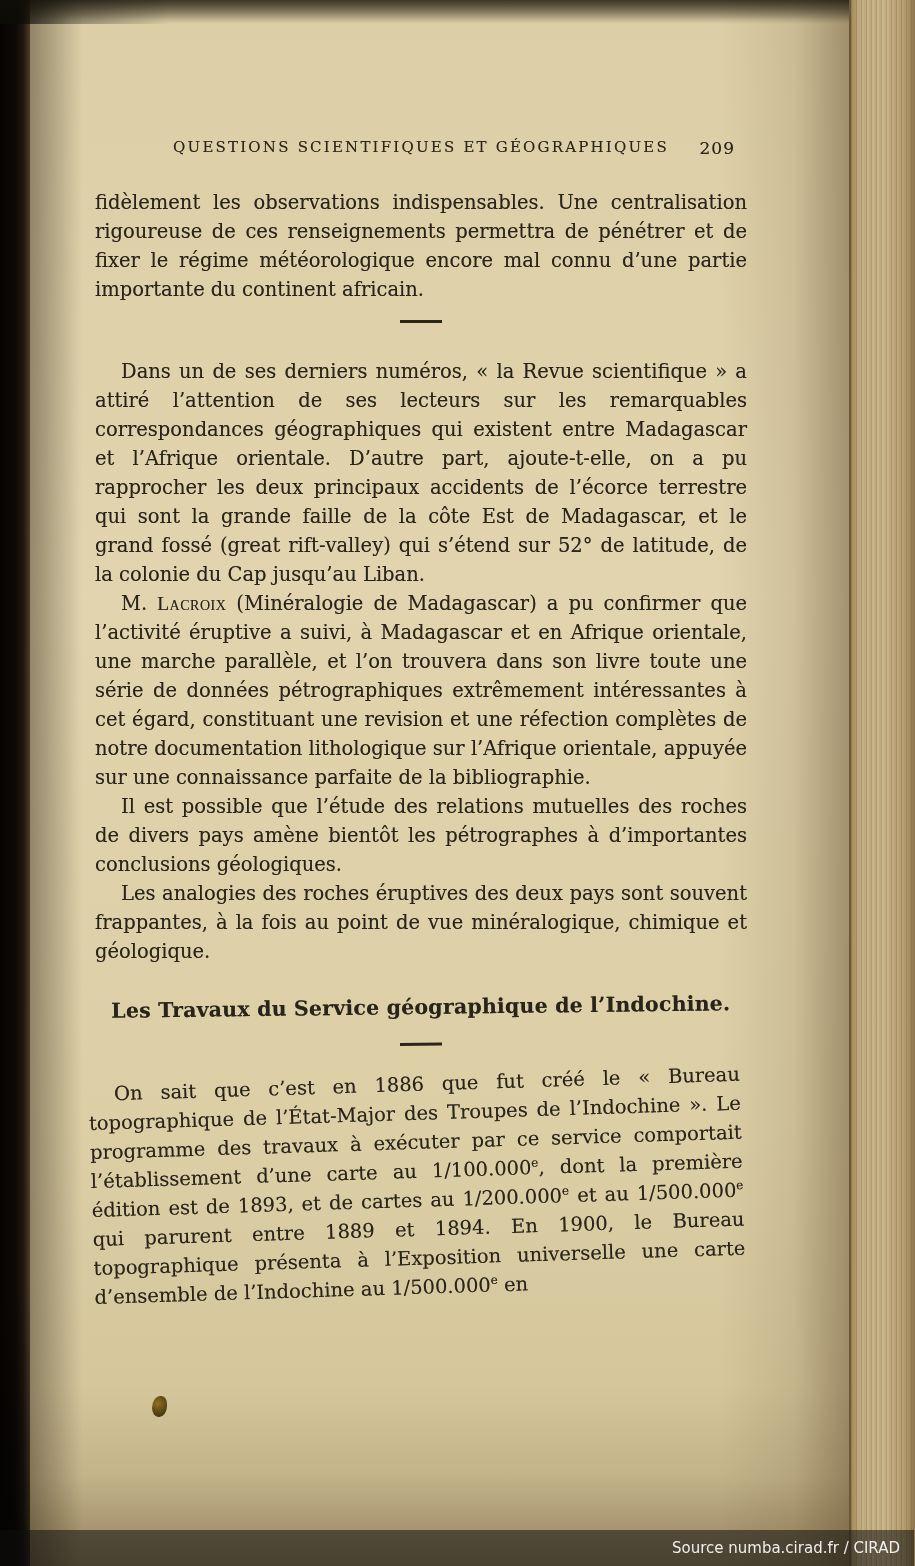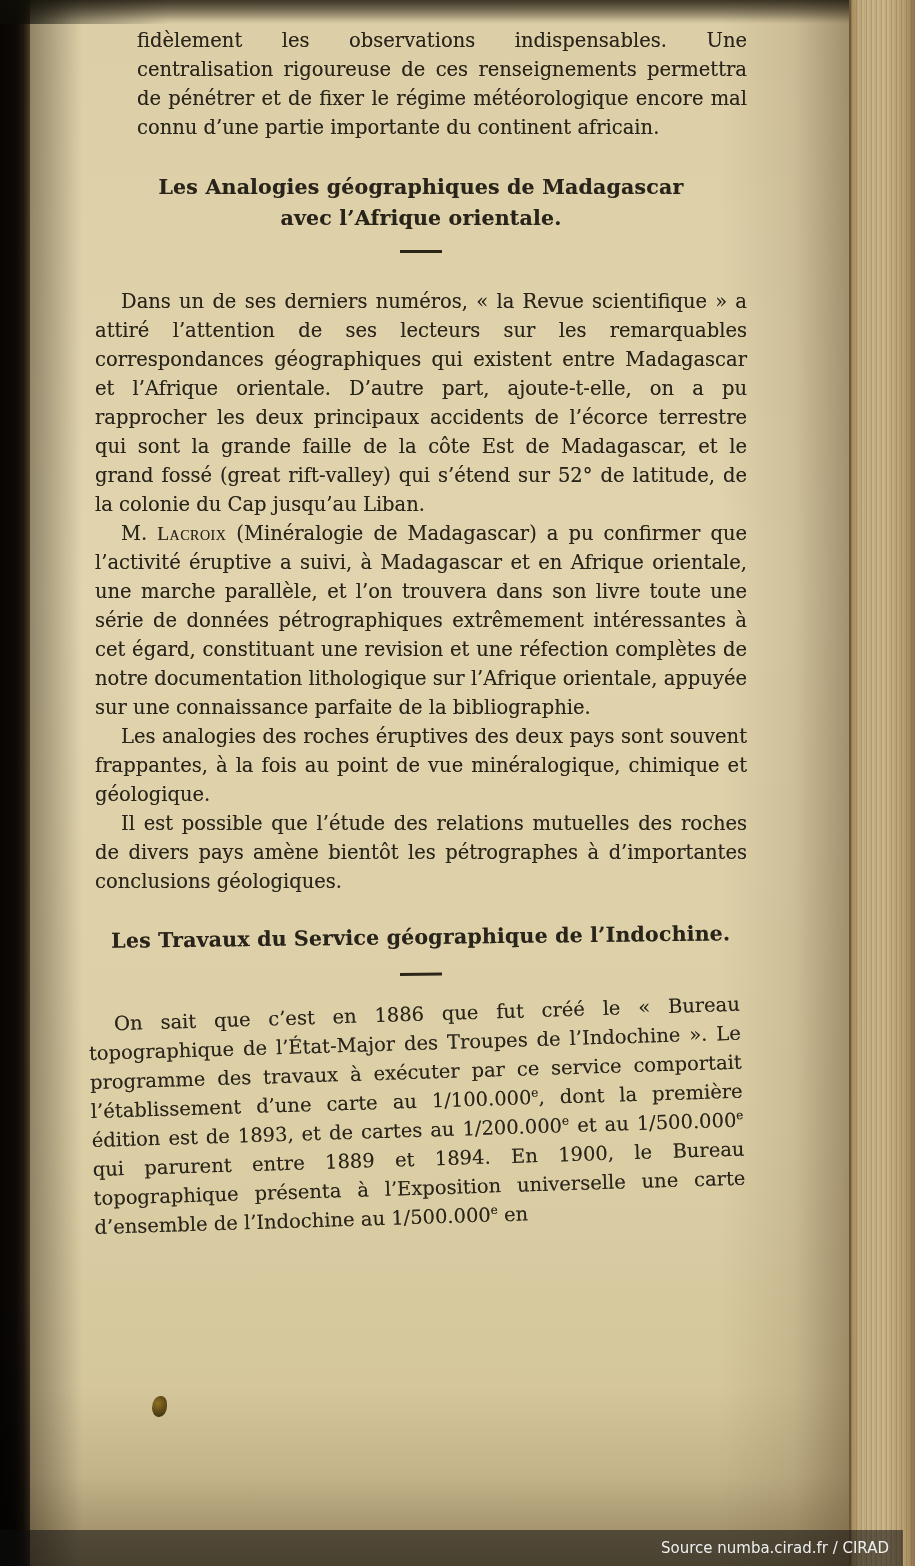--- a/index.html
+++ b/index.html
@@ -79,21 +79,21 @@
     font-size: 17px;
     letter-spacing: 1px;
   }
 
   .para {
     font-size: 19.5px;
     line-height: 29px;
     text-align: justify;
     text-indent: 26px;
   }
-  .noindent { text-indent: 0; margin-left: 42px; }
+  .noindent { text-indent: 0; }
   .p-intro { margin-top: 26px; }
   .pt-lg { margin-top: 34px; }
 
   .h-sec {
     margin-top: 30px;
     font-size: 20.5px;
     font-weight: bold;
     text-align: center;
     line-height: 31px;
     letter-spacing: 0.2px;
@@ -119,51 +119,54 @@
     position: absolute;
     left: 122px; top: 1396px;
     width: 15px; height: 21px;
     border-radius: 60% 40% 55% 45%;
     background: radial-gradient(circle at 38% 35%, #8a6a14 0%, #5a430e 45%, #382a07 80%);
     opacity: .92;
   }
 
   .source-bar {
     position: absolute;
-    left: 0; right: 12px; bottom: 0;
+    left: 0; right: 1px; bottom: 0;
     height: 36px;
     background: rgba(14,14,14,.55);
     color: #efefef;
     font-family: "DejaVu Sans", sans-serif;
     font-size: 15px;
     line-height: 36px;
     text-align: right;
     padding-right: 14px;
     z-index: 6;
   }
 </style>
 </head>
 <body>
 
 <div class="scan">
 
   <div class="page">
 
     <div class="text">
 
+      <div class="header-row">
+        <div class="running-title">QUESTIONS SCIENTIFIQUES ET GÉOGRAPHIQUES</div>
+        <div class="page-number">209</div>
+      </div>
 
       <p class="para noindent p-intro"><span>fidèlement les observations indispensables.  Une centralisation rigoureuse de ces renseignements permettra de pénétrer et de fixer le régime météorologique encore mal connu d’une partie importante du continent africain.</span></p>
 
-      <h2 class="h-sec h-wrap">Les Analogies géographiques de Madagascar avec l’Afrique orientale.</h2>
       <div class="rule"></div>
 
       <p class="para pt-lg"><span>Dans un de ses derniers numéros, « la Revue scientifique » a attiré l’attention de ses lecteurs sur les remarquables correspondances géographiques qui existent entre Madagascar et l’Afrique orientale.  D’autre part, ajoute-t-elle, on a pu rapprocher les deux principaux accidents de l’écorce terrestre qui sont la grande faille de la côte Est de Madagascar, et le grand fossé (</span><span class="it">great rift-valley</span><span>) qui s’étend sur 52° de latitude, de la colonie du Cap jusqu’au Liban.</span></p>
       <p class="para"><span>M. </span><span class="sc">Lacroix</span><span> (</span><span class="it">Minéralogie de Madagascar</span><span>) a pu confirmer que l’activité éruptive a suivi, à Madagascar et en Afrique orientale, une marche parallèle, et l’on trouvera dans son livre toute une série de données pétrographiques extrêmement intéressantes à cet égard, constituant une revision et une réfection complètes de notre documentation lithologique sur l’Afrique orientale, appuyée sur une connaissance parfaite de la bibliographie.</span></p>
+      <p class="para"><span>Il est possible que l’étude des relations mutuelles des roches de divers pays amène bientôt les pétrographes à d’importantes conclusions géologiques.</span></p>
       <p class="para"><span>Les analogies des roches éruptives des deux pays sont souvent frappantes, à la fois au point de vue minéralogique, chimique et géologique.</span></p>
-      <p class="para"><span>Il est possible que l’étude des relations mutuelles des roches de divers pays amène bientôt les pétrographes à d’importantes conclusions géologiques.</span></p>
 
       <h2 class="h-sec h-nowrap tilt-sm">Les Travaux du Service géographique de l’Indochine.</h2>
       <div class="rule tilt-sm"></div>
 
       <p class="para pt-lg tilt"><span>On sait que c’est en 1886 que fut créé le « Bureau topographique de l’État-Major des Troupes de l’Indochine ».  Le programme des travaux à exécuter par ce service comportait l’établissement d’une carte au 1/100.000</span><sup>e</sup><span>, dont la première édition est de 1893, et de cartes au 1/200.000</span><sup>e</sup><span> et au 1/500.000</span><sup>e</sup><span> qui parurent entre 1889 et 1894.  En 1900, le Bureau topographique présenta à l’Exposition universelle une carte d’ensemble de l’Indochine au 1/500.000</span><sup>e</sup><span> en</span></p>
 
     </div>
 
     <div class="ink"></div>
   </div>

